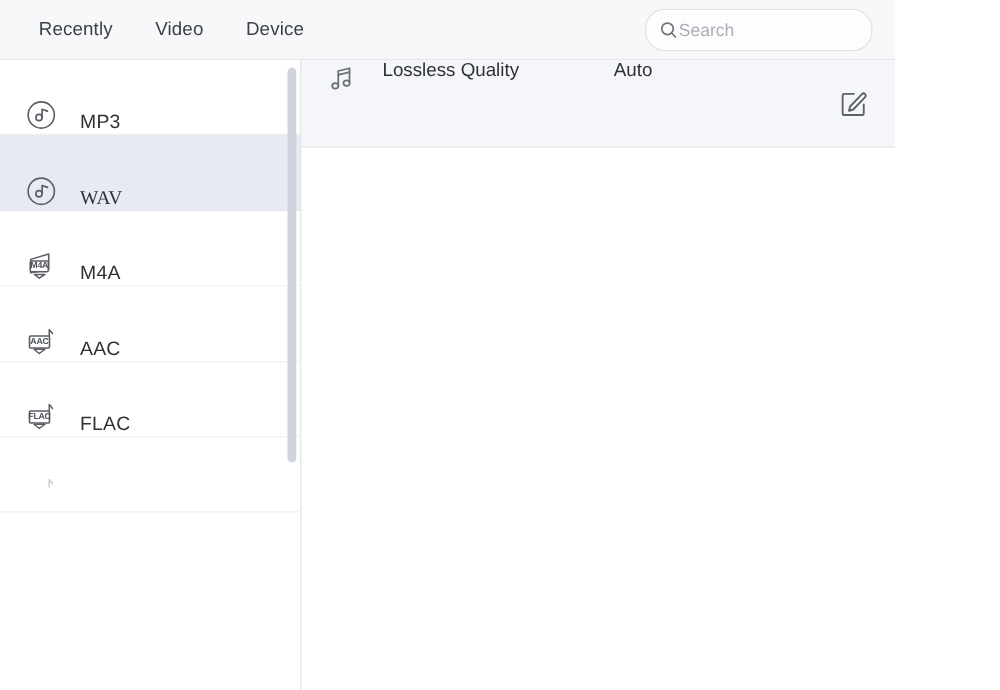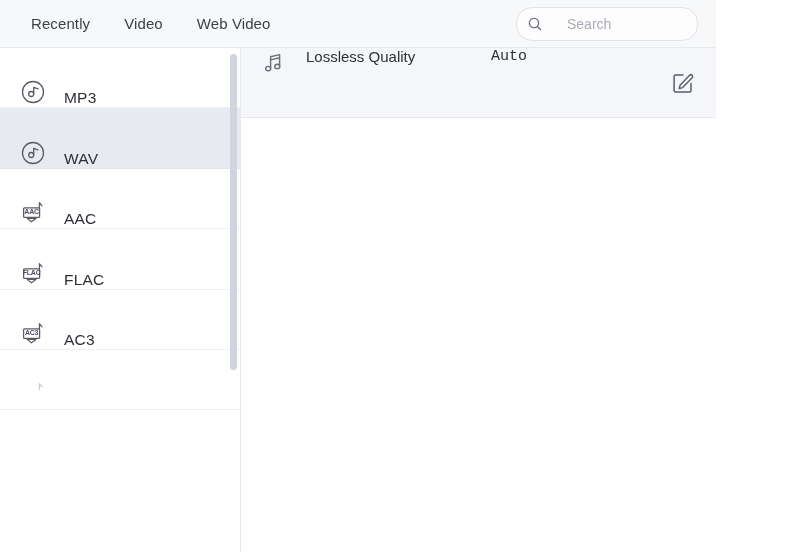--- a/index.html
+++ b/index.html
@@ -62,21 +62,21 @@
     right: 18px;
     top: 7px;
     width: 182px;
     height: 32px;
     border: 1px solid #e1e3e8;
     border-radius: 16px;
     background: #fdfdfe;
     display: flex;
     align-items: center;
     padding: 16px 10px;
-    gap: 24px;
+    gap: 0;
   }
   .search-wrap svg { display: block; }
   .search-input {
     border: 0;
     outline: 0;
     background: transparent;
     font-family: "Liberation Sans", sans-serif;
     font-size: 14px;
     color: #4a4d53;
     width: 100%;
@@ -111,20 +111,21 @@
     align-items: flex-end;
     gap: 16px;
     padding-left: 18px;
     border-bottom: 1px solid #eef0f3;
     cursor: pointer;
     background: #ffffff;
   }
   .fmt-item.selected {
     background: #e7eaf0;
     border-bottom-color: #dfe3ea;
+    font-family: Liberation Serif, serif;
   }
   .fmt-icon {
     width: 30px; height: 30px;
     display: flex;
     align-items: center;
     justify-content: center;
     flex: 0 0 30px;
   }
   .fmt-label {
     font-size: 15.5px;
@@ -173,21 +174,20 @@
   }
   .q-name {
     margin-left: 17px;
     font-size: 15px;
     color: #2d3035;
     width: 185px;
   }
   .q-value {
     font-size: 15px;
     color: #2d3035;
-    font-family: Liberation Mono, monospace;
   }
   .q-edit {
     position: absolute;
     right: 20px;
     top: 50%;
     transform: translateY(-50%);
     width: 26px; height: 26px;
     display: flex; align-items: center; justify-content: center;
     cursor: pointer;
   }
@@ -209,21 +209,21 @@
   <div class="header">
     <div class="tabs">
 
       <div class="tab">
         <span>Recently</span>
       </div>
       <div class="tab">
         <span>Video</span>
       </div>
       <div class="tab">
-        <span>Web Video</span>
+        <span>Device</span>
       </div>
 
     </div>
 
     <div class="search-wrap">
       <span>
         <svg width="16" height="16" viewBox="0 0 16 16" fill="none">
           <circle cx="7" cy="7" r="4.6" stroke="#6f747d" stroke-width="1.4"></circle>
           <line x1="10.4" y1="10.6" x2="13.4" y2="13.6" stroke="#6f747d" stroke-width="1.4" stroke-linecap="round"></line>
         </svg>
@@ -252,20 +252,31 @@
           <span class="fmt-icon">
             <svg width="28" height="28" viewBox="0 0 28 28" fill="none">
               <circle cx="14" cy="14" r="10.5" stroke="#595d66" stroke-width="1.3"></circle>
               <circle cx="12.2" cy="16" r="2.5" stroke="#595d66" stroke-width="1.3"></circle>
               <path d="M14.7 15.9V9.4l4.3 1.5" stroke="#595d66" stroke-width="1.3" stroke-linecap="round" stroke-linejoin="round"></path>
             </svg>
           </span>
           <span class="fmt-label">WAV</span>
         </li>
 
+        <li class="fmt-item">
+          <span class="fmt-icon">
+            <svg width="28" height="28" viewBox="0 0 28 28" fill="none">
+              <path d="M5.5 8.5 L20 4.2 L20 16.8 L5.5 19.2 Z" stroke="#595d66" stroke-width="1.2" fill="#fff" stroke-linejoin="round"></path>
+              <rect x="5.2" y="9.8" width="14.4" height="8.6" rx="1" fill="#ffffff" stroke="#595d66" stroke-width="1.2"></rect>
+              <path d="M8.5 20.5 l4 3 4.5 -3 z" fill="#ffffff" stroke="#595d66" stroke-width="1.2" stroke-linejoin="round"></path>
+              <text class="tagbox-text" x="12.4" y="15.6" text-anchor="middle">M4A</text>
+            </svg>
+          </span>
+          <span class="fmt-label">M4A</span>
+        </li>
 
 
         <li class="fmt-item">
           <span class="fmt-icon">
             <svg width="28" height="28" viewBox="0 0 28 28" fill="none">
               <path d="M20.4 9.6 V3.6 l2.6 3.2" stroke="#595d66" stroke-width="1.2" fill="none" stroke-linecap="round" stroke-linejoin="round"></path>
               <rect x="4.6" y="8.8" width="16" height="9.6" rx="1" fill="#ffffff" stroke="#595d66" stroke-width="1.3"></rect>
               <path d="M8.2 19.4 l4.2 3.4 4.6 -3.4 z" fill="#ffffff" stroke="#595d66" stroke-width="1.2" stroke-linejoin="round"></path>
               <text class="tagbox-text" x="12.6" y="15.3" text-anchor="middle">AAC</text>
             </svg>
@@ -278,31 +289,20 @@
             <svg width="28" height="28" viewBox="0 0 28 28" fill="none">
               <path d="M20.4 9.6 V3.6 l2.6 3.2" stroke="#595d66" stroke-width="1.2" fill="none" stroke-linecap="round" stroke-linejoin="round"></path>
               <rect x="4.6" y="8.8" width="16" height="9.6" rx="1" fill="#ffffff" stroke="#595d66" stroke-width="1.3"></rect>
               <path d="M8.2 19.4 l4.2 3.4 4.6 -3.4 z" fill="#ffffff" stroke="#595d66" stroke-width="1.2" stroke-linejoin="round"></path>
               <text class="tagbox-text" x="12.6" y="15.3" text-anchor="middle">FLAC</text>
             </svg>
           </span>
           <span class="fmt-label">FLAC</span>
         </li>
 
-        <li class="fmt-item">
-          <span class="fmt-icon">
-            <svg width="28" height="28" viewBox="0 0 28 28" fill="none">
-              <path d="M20.4 9.6 V3.6 l2.6 3.2" stroke="#595d66" stroke-width="1.2" fill="none" stroke-linecap="round" stroke-linejoin="round"></path>
-              <rect x="4.6" y="8.8" width="16" height="9.6" rx="1" fill="#ffffff" stroke="#595d66" stroke-width="1.3"></rect>
-              <path d="M8.2 19.4 l4.2 3.4 4.6 -3.4 z" fill="#ffffff" stroke="#595d66" stroke-width="1.2" stroke-linejoin="round"></path>
-              <text class="tagbox-text" x="12.6" y="15.3" text-anchor="middle">AC3</text>
-            </svg>
-          </span>
-          <span class="fmt-label">AC3</span>
-        </li>
 
 
         <li class="fmt-item">
           <span class="fmt-icon">
             <svg width="28" height="28" viewBox="0 0 28 28" fill="none">
               <path d="M20.4 9.6 V3.6 l2.6 3.2" stroke="#c9ccd2" stroke-width="1.2" fill="none" stroke-linecap="round" stroke-linejoin="round"></path>
             </svg>
           </span>
           <span class="fmt-label"></span>
         </li>

